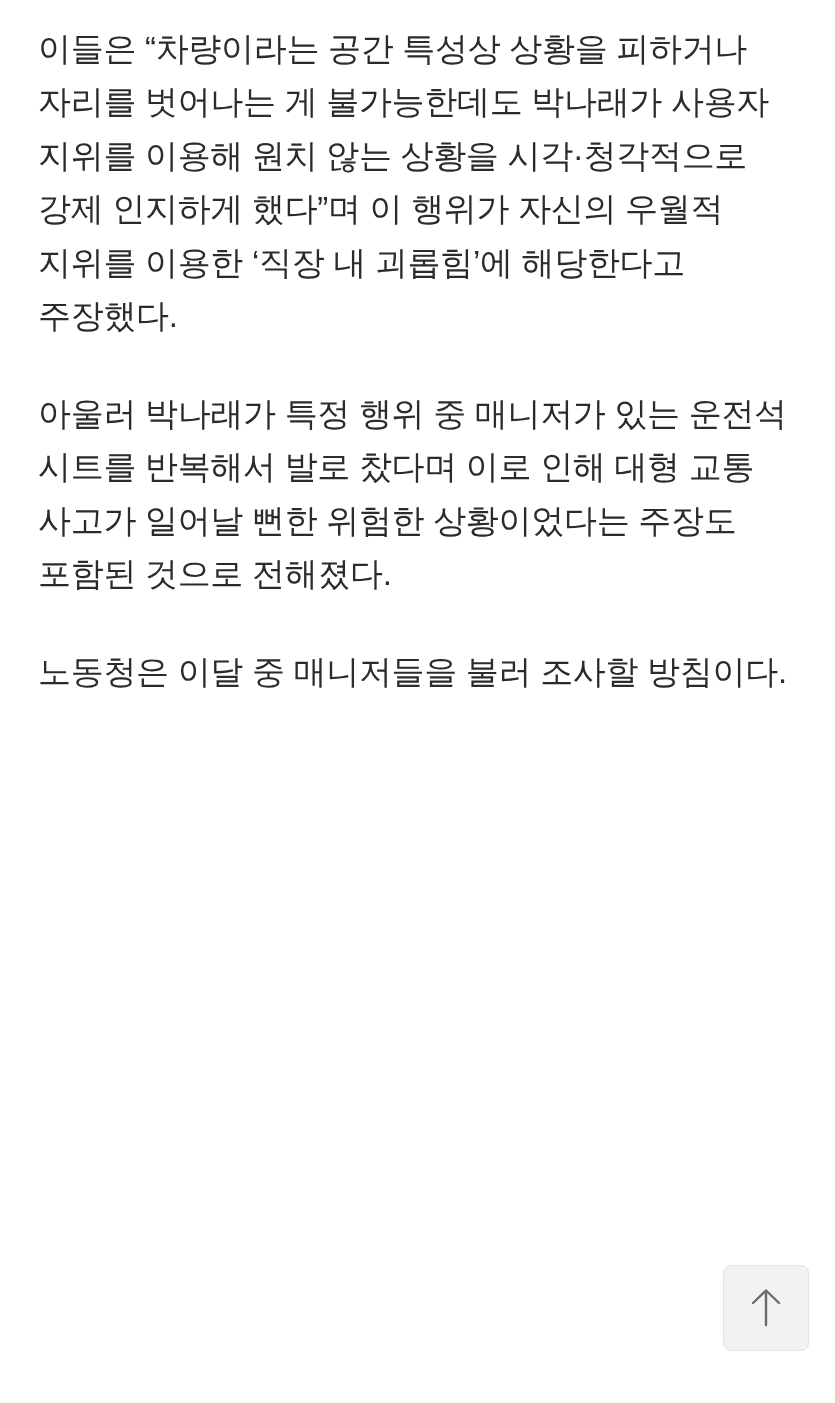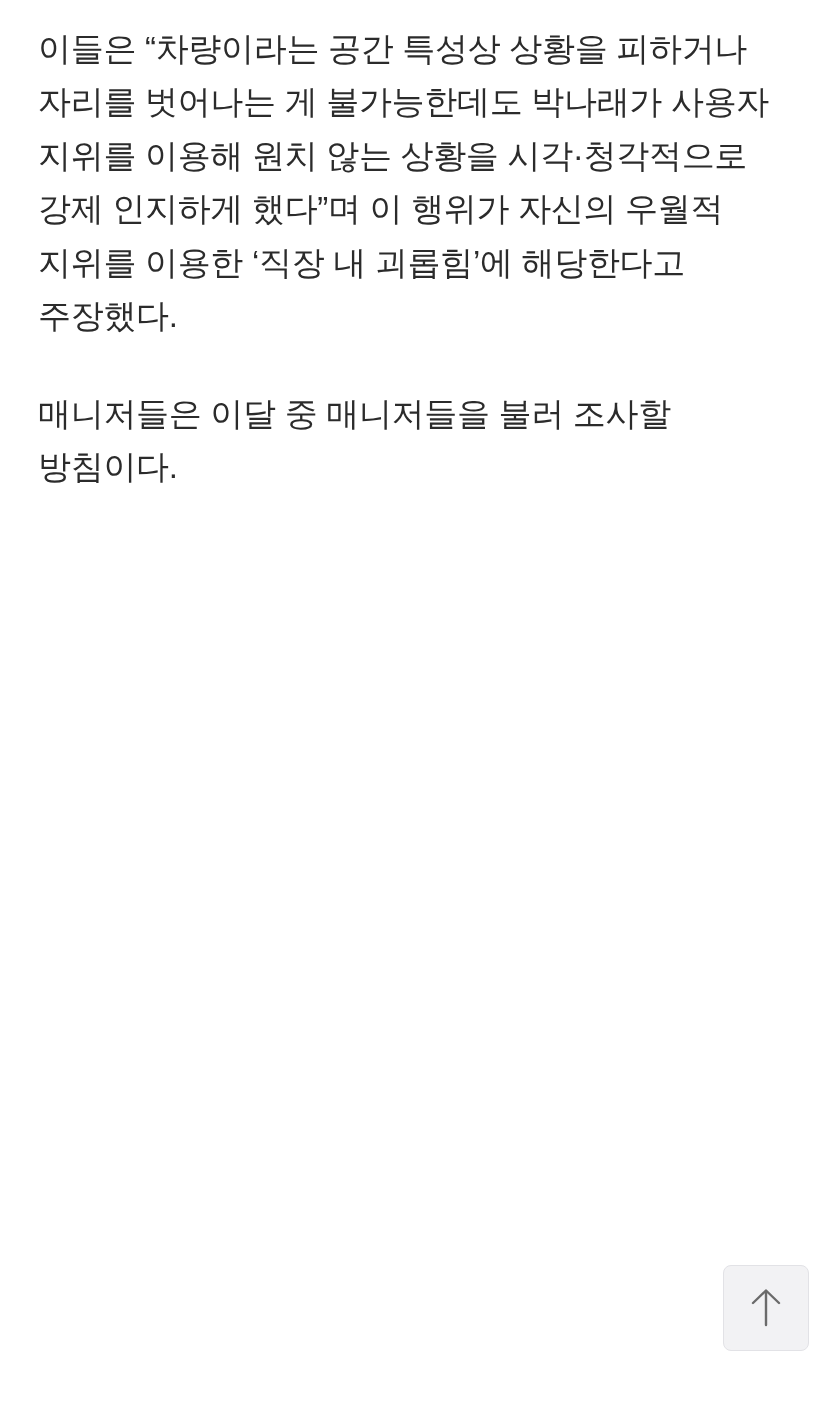--- a/index.html
+++ b/index.html
@@ -63,21 +63,22 @@
     white-space: nowrap;
   }
 </style>
 </head>
 <body>
 
 <div class="page">
 
   <div class="article-body">
     <p>이들은 “차량이라는 공간 특성상 상황을 피하거나 자리를 벗어나는 게 불가능한데도 박나래가 사용자 지위를 이용해 원치 않는 상황을 시각·청각적으로 강제 인지하게 했다”며 이 행위가 자신의 우월적 지위를 이용한 ‘직장 내 괴롭힘’에 해당한다고 주장했다.</p>
-    <p>매니저들은 이달 중 매니저들을 불러 조사할 방침이다.</p>
+    <p>아울러 박나래가 특정 행위 중 매니저가 있는 운전석 시트를 반복해서 발로 찼다며 이로 인해 대형 교통 사고가 일어날 뻔한 위험한 상황이었다는 주장도 포함된 것으로 전해졌다.</p>
+    <p>노동청은 이달 중 매니저들을 불러 조사할 방침이다.</p>
   </div>
 
   <div class="scroll-top">
     <span class="sr-only">위로 이동</span>
     <svg width="44" height="46" viewBox="0 0 44 46" aria-hidden="true">
       <line x1="22" y1="6" x2="22" y2="40" stroke="#6b6b6b" stroke-width="2.4" stroke-linecap="round"></line>
       <polyline points="9,18 22,5.5 35,18" fill="none" stroke="#6b6b6b" stroke-width="2.4" stroke-linecap="round" stroke-linejoin="round"></polyline>
     </svg>
   </div>
 

